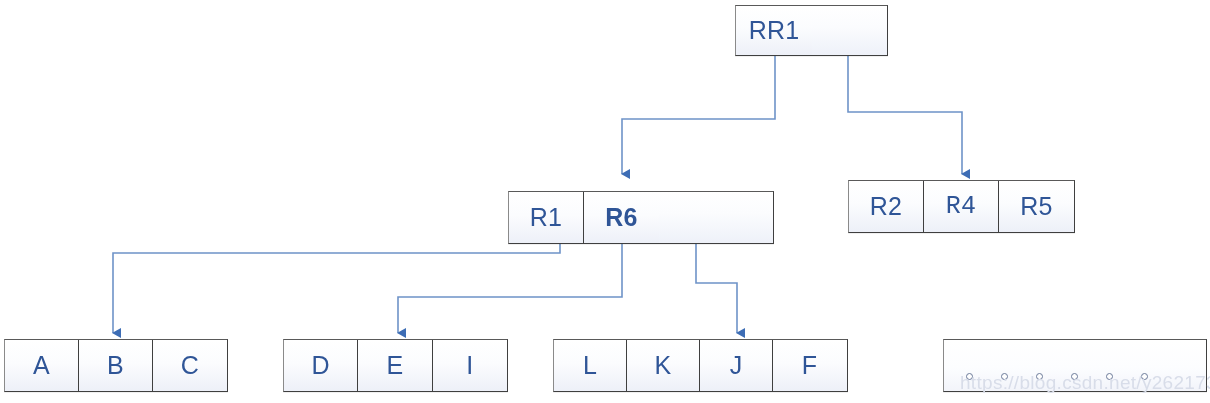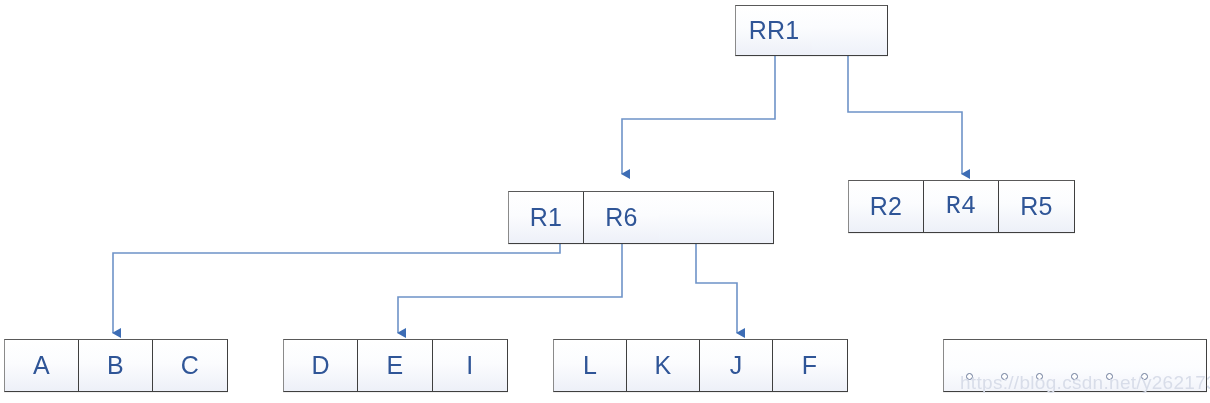--- a/index.html
+++ b/index.html
@@ -103,21 +103,21 @@
         <path d="M696,233 L696,283 L737,283 L737,333" marker-end="url(#arrowhead)"></path>
       </g>
   </svg>
 
   <div class="node" id="node-root" style="left: 735px; top: 5px; width: 153px; height: 51px;">
       <div class="cell" style="width: 76px;">RR1</div>
     </div>
 
   <div class="node" id="node-internal-left" style="left: 508px; top: 180px; width: 266px; height: 53px; margin-top: 11px;">
       <div class="cell" style="width: 75px;">R1</div>
-      <div class="cell" style="width: 75px;">R6</div>
+      <div class="cell" style="width: 75px; font-weight: bold;">R6</div>
     </div>
   <div class="node" id="node-internal-right" style="left: 848px; top: 180px; width: 227px; height: 53px;">
       <div class="cell" style="width: 75px; text-align: right;">R2</div>
       <div class="cell" style="width: 75px; font-family: Liberation Mono, monospace;">R4</div>
       <div class="cell" style="width: 75px;">R5</div>
     </div>
 
   <div class="node" id="node-leaf-abc" style="left: 4px; top: 339px; width: 224px; height: 53px;">
       <div class="cell" style="width: 74px;">A</div>
       <div class="cell" style="width: 74px;">B</div>

